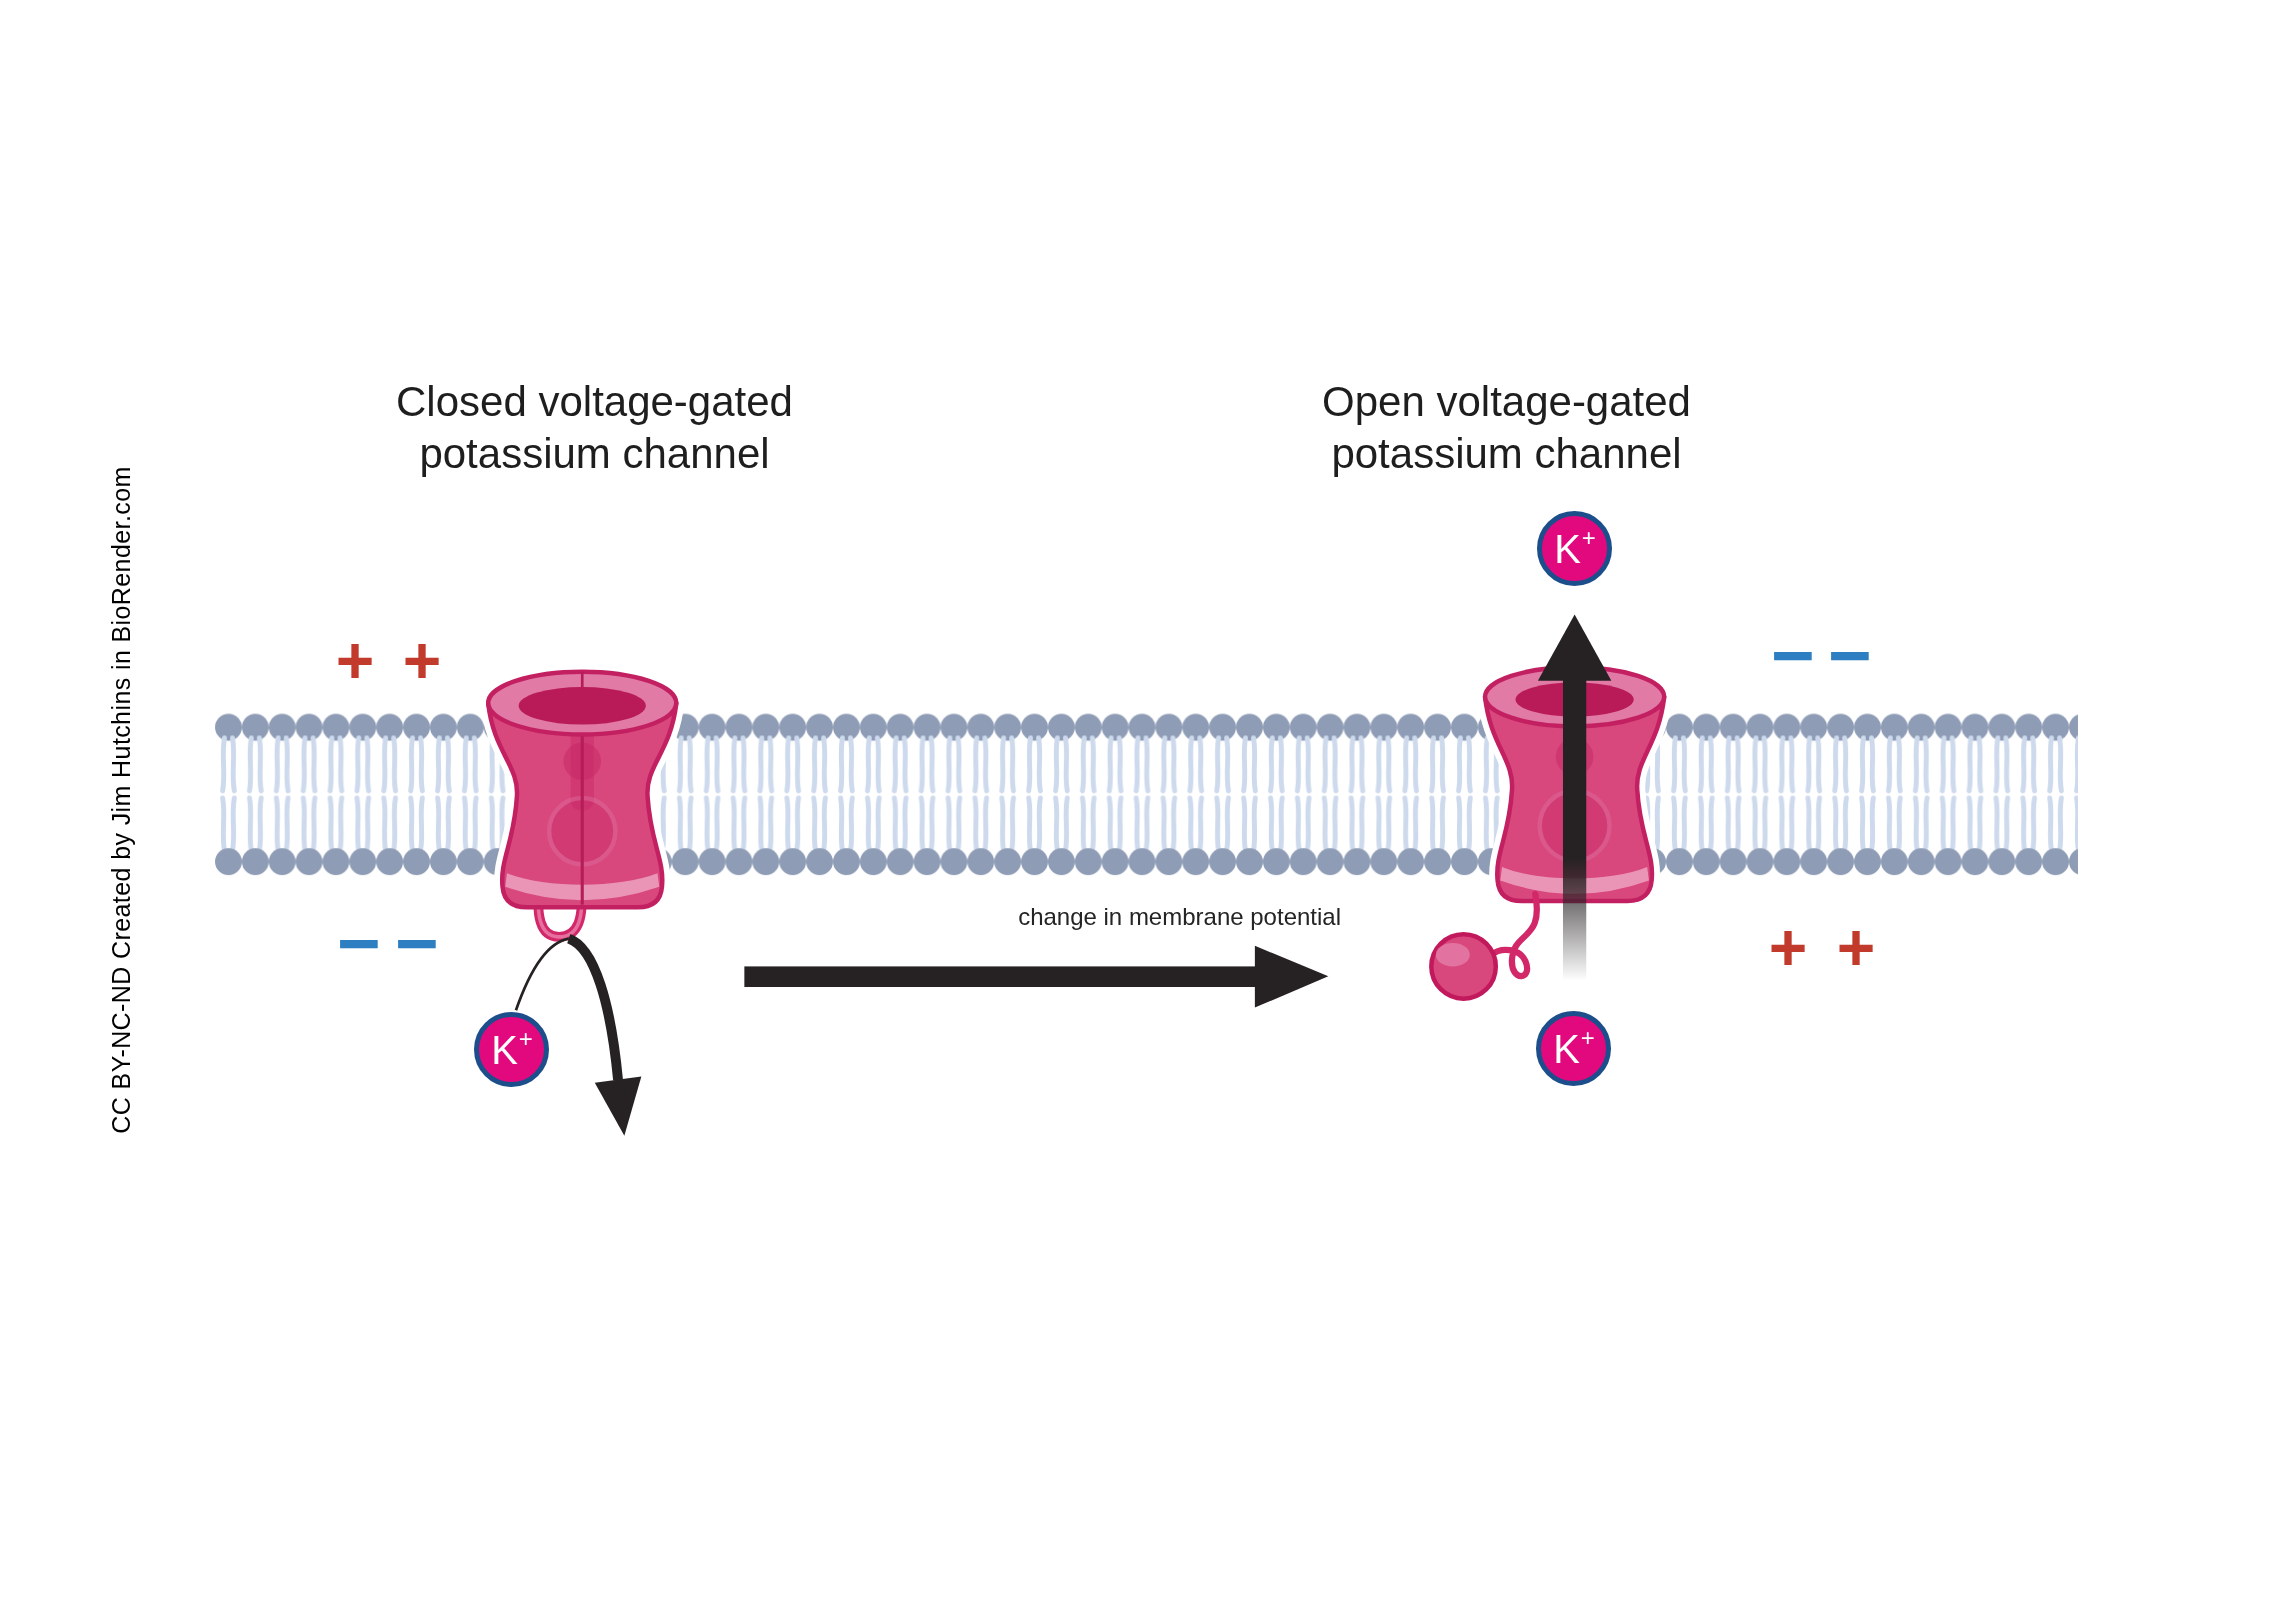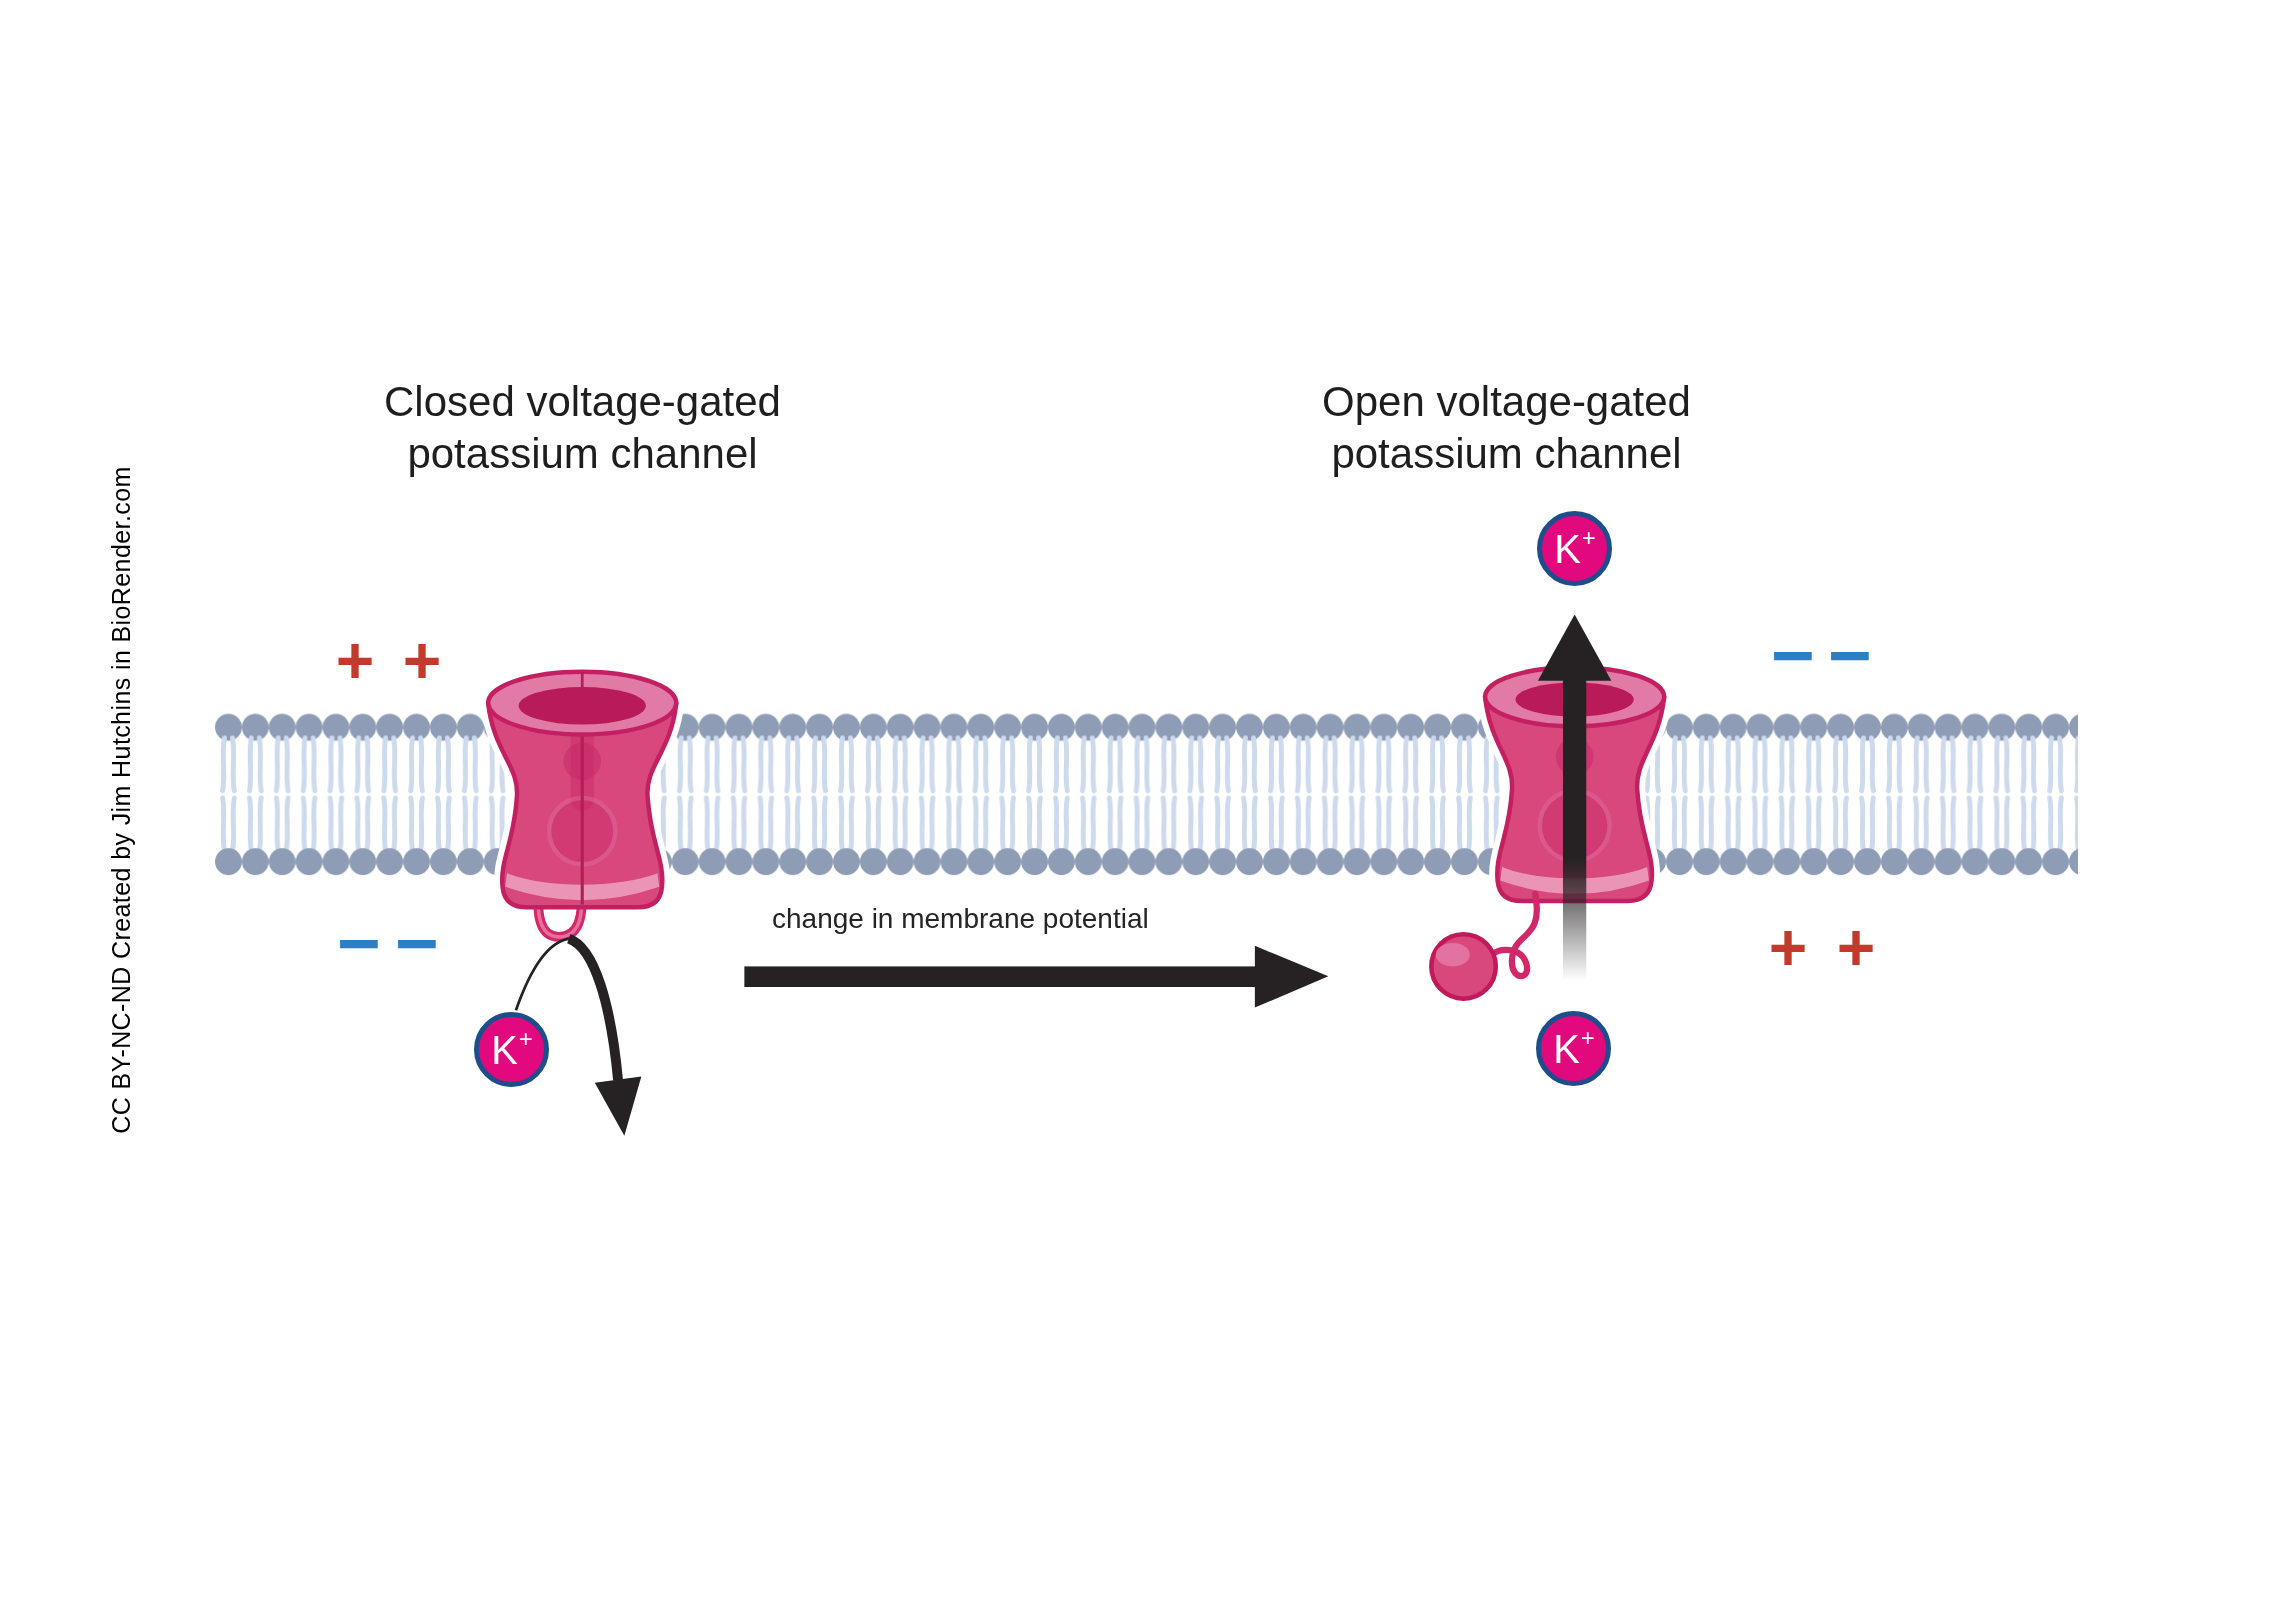--- a/index.html
+++ b/index.html
@@ -13,26 +13,26 @@
   .credit {
     position:absolute; left:121px; top:800px;
     transform:translate(-50%,-50%) rotate(-90deg);
     white-space:nowrap; font-size:25px; color:#000000; letter-spacing:0.4px;
   }
 
   .title {
     position:absolute; width:573px; text-align:center;
     font-size:42px; line-height:1.24; color:#1e1e1e;
   }
-  .title-left  { left:296px;  top:376px; }
+  .title-left  { left:308px;  top:376px; }
   .title-right { left:1220px; top:376px; }
 
   .arrow-label {
-    position:absolute; left:772px; top:903px; width:537px;
-    text-align:left; font-size:28px; color:#242424;
+    position:absolute; left:804px; top:903px; width:537px;
+    text-align:right; font-size:24px; color:#242424;
   }
 
   .charge {
     position:absolute; transform:translate(-50%,-50%);
     font-weight:bold; line-height:1;
   }
   .charge.plus  { font-size:66px; color:#c23a2c; }
   .charge.minus { font-size:75px; color:#2e7fc1; }
 
   .ion {

